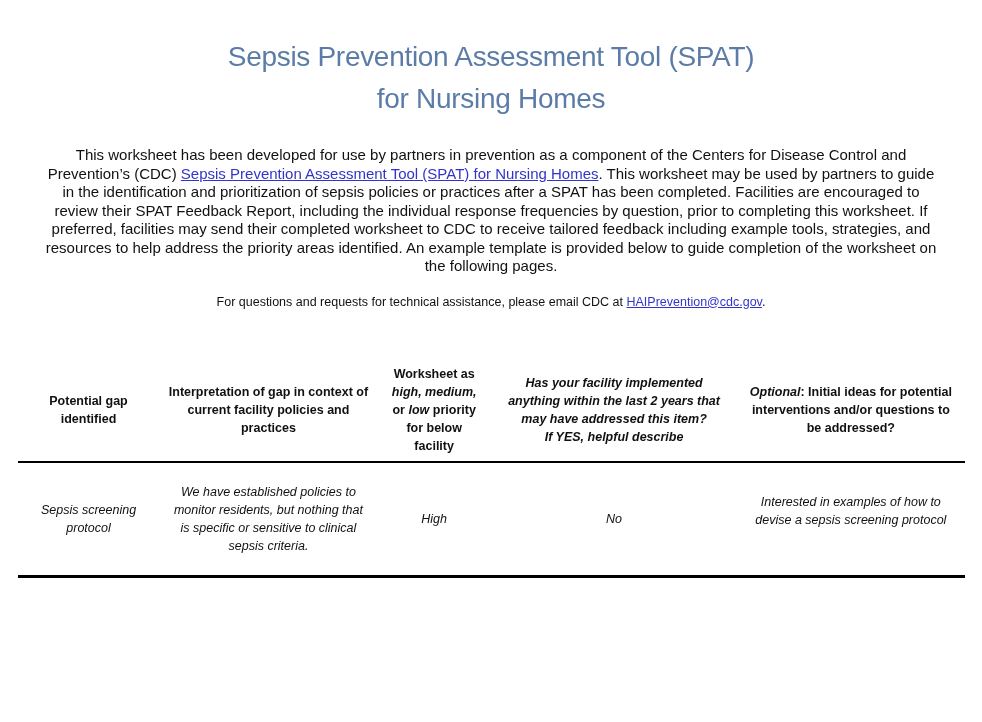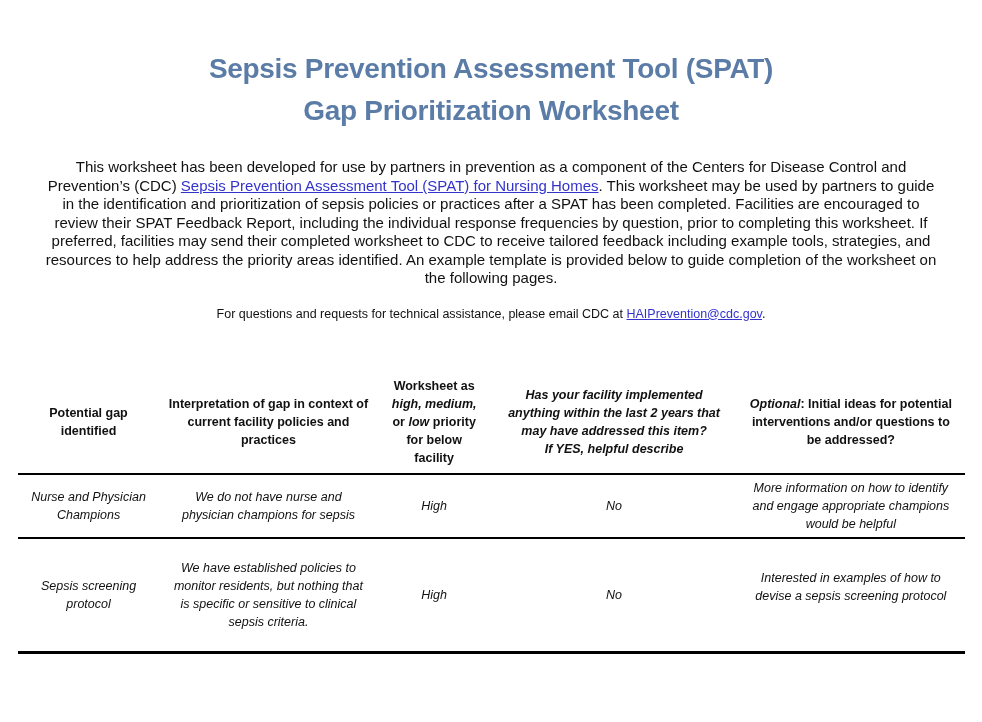--- a/index.html
+++ b/index.html
@@ -13,27 +13,27 @@
   .page {
     position: relative;
     width: 982px;
     height: 722px;
     background: #ffffff;
     overflow: hidden;
     font-family: "Liberation Sans", sans-serif;
     color: var(--color-text);
   }
   .title {
-    margin: 12px;
+    margin: 0;
     padding-top: 36px;
     text-align: center;
     color: var(--color-title);
     font-size: 28px;
     line-height: 42px;
-    font-weight: 700;
+    font-weight: 400;
     letter-spacing: -0.3px;
   }
   .title .title-line { display: block; }
   .intro {
     width: 894px;
     margin: 26px auto 0;
     text-align: center;
     font-size: 15px;
     line-height: 18.5px;
   }
@@ -87,21 +87,21 @@
     padding-top: 30px;
   }
 </style>
 </head>
 <body>
 
 <div class="page">
 
   <h1 class="title">
     <span class="title-line">Sepsis Prevention Assessment Tool (SPAT)</span>
-    <span class="title-line">Gap Prioritization Worksheet</span>
+    <span class="title-line">for Nursing Homes</span>
   </h1>
 
   <p class="intro"><span>This worksheet has been developed for use by partners in prevention as a component of the Centers for Disease Control and Prevention’s (CDC) </span><a class="doc-link">Sepsis Prevention Assessment Tool (SPAT) for Nursing Homes</a><span>. This worksheet may be used by partners to guide in the identification and prioritization of sepsis policies or practices after a SPAT has been completed. Facilities are encouraged to review their SPAT Feedback Report, including the individual response frequencies by question, prior to completing this worksheet. If preferred, facilities may send their completed worksheet to CDC to receive tailored feedback including example tools, strategies, and resources to help address the priority areas identified. An example template is provided below to guide completion of the worksheet on the following pages.</span></p>
 
   <p class="contact"><span>For questions and requests for technical assistance, please email CDC at </span><a class="doc-link">HAIPrevention@cdc.gov</a><span>.</span></p>
 
   <table class="gap-table">
     <colgroup>
       <col style="width:15%">
       <col style="width:23%">
@@ -115,27 +115,20 @@
         <th>Interpretation of gap in context of current facility policies and practices</th>
         <th><span>Worksheet as </span><em>high, medium,</em><span> or </span><em>low</em><span> priority for below facility</span></th>
         <th>
           <span class="block">Has your facility implemented anything within the last 2 years that may have addressed this item?</span>
           <span class="block">If YES, helpful describe</span>
         </th>
         <th><em>Optional</em><span>: Initial ideas for potential interventions and/or questions to be addressed?</span></th>
       </tr>
     </thead>
     <tbody>
-      <tr class="row-first">
-        <td>Nurse and Physician Champions</td>
-        <td>We do not have nurse and physician champions for sepsis</td>
-        <td>High</td>
-        <td>No</td>
-        <td>More information on how to identify and engage appropriate champions would be helpful</td>
-      </tr>
       <tr class="row-last">
         <td>Sepsis screening protocol</td>
         <td>We have established policies to monitor residents, but nothing that is specific or sensitive to clinical sepsis criteria.</td>
         <td>High</td>
         <td>No</td>
         <td class="align-top">Interested in examples of how to devise a sepsis screening protocol</td>
       </tr>
     </tbody>
   </table>
 

